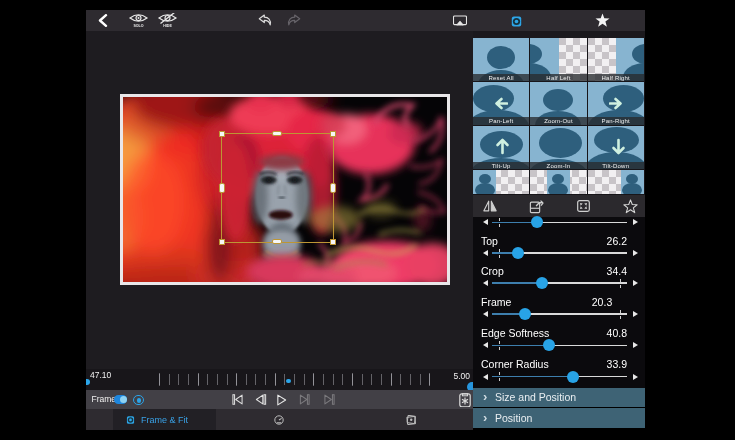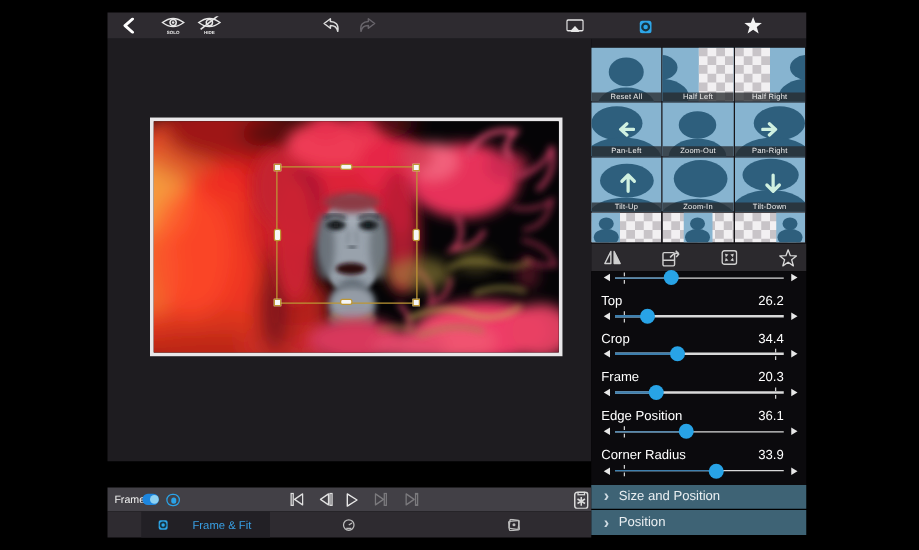--- a/index.html
+++ b/index.html
@@ -328,30 +328,30 @@
     <div class="slab" style="left:8px;top:48px;">Crop</div>
     <div class="sval" style="left:104px;top:48px;">34.4</div>
     <div class="sarrL" style="left:10px;top:63.1px;"></div>
     <div class="sarrR" style="left:159.5px;top:63.1px;"></div>
     <div class="track" style="left:19px;top:65.4px;width:135px;"></div>
     <div class="atrack" style="left:19px;top:65.4px;width:50px;"></div>
     <div class="tick" style="left:147px;top:61.8px;"></div>
     <div class="knob" style="left:63.0px;top:60.1px;"></div>
 
     <div class="slab" style="left:8px;top:79px;">Frame</div>
-    <div class="sval" style="left:104px;top:79px;">20.3</div>
+    <div class="sval" style="left:104px;top:79px;text-align:center;">20.3</div>
     <div class="sarrL" style="left:10px;top:94px;"></div>
     <div class="sarrR" style="left:159.5px;top:94px;"></div>
     <div class="track" style="left:19px;top:96.3px;width:135px;"></div>
     <div class="atrack" style="left:19px;top:96.3px;width:33px;"></div>
     <div class="tick" style="left:147px;top:92.7px;"></div>
     <div class="knob" style="left:46.0px;top:91.0px;"></div>
 
-    <div class="slab" style="left:8px;top:110px;">Edge Position</div>
-    <div class="sval" style="left:104px;top:110px;">36.1</div>
+    <div class="slab" style="left:8px;top:110px;">Edge Softness</div>
+    <div class="sval" style="left:104px;top:110px;">40.8</div>
     <div class="sarrL" style="left:10px;top:125.3px;"></div>
     <div class="sarrR" style="left:159.5px;top:125.3px;"></div>
     <div class="track" style="left:19px;top:127.6px;width:135px;"></div>
     <div class="atrack" style="left:19px;top:127.6px;width:57px;"></div>
     <div class="tick" style="left:25.6px;top:124px;"></div>
     <div class="knob" style="left:70.0px;top:122.3px;"></div>
 
     <div class="slab" style="left:8px;top:141px;">Corner Radius</div>
     <div class="sval" style="left:104px;top:141px;">33.9</div>
     <div class="sarrL" style="left:10px;top:156.5px;"></div>
@@ -362,20 +362,31 @@
     <div class="knob" style="left:94.0px;top:153.5px;"></div>
   </div>
   <div id="secbar1" class="abs secbar" style="top:387.5px;height:19.5px;">
       <span class="chev">›</span>
       <span class="st">Size and Position</span>
     </div>
   <div id="secbar2" class="abs secbar" style="top:408px;height:20px;">
       <span class="chev">›</span>
       <span class="st">Position</span>
     </div>
+  <div id="ruler" class="abs">
+    <div class="abs white" style="left:4px;top:1.5px;font-size:8.5px;">47.10</div>
+    <div class="abs white" style="left:340px;top:2.5px;width:44px;text-align:right;font-size:8.5px;">5.00</div>
+    <div class="abs" style="left:73px;top:5px;width:272px;height:11.5px;
+      background:repeating-linear-gradient(90deg, rgba(205,205,212,.42) 0 1px, transparent 1px 9.65px);"></div>
+    <div class="abs" style="left:73px;top:4px;width:272px;height:13.5px;
+      background:repeating-linear-gradient(90deg, rgba(205,205,212,.45) 0 1px, transparent 1px 38.6px);"></div>
+    <div class="abs" style="left:200px;top:10px;width:4.5px;height:4.5px;border-radius:50%;background:#2ba6ea;"></div>
+    <div class="abs" style="left:-2px;top:10px;width:6px;height:6px;border-radius:50%;background:#2ba6ea;"></div>
+    <div class="abs" style="left:381px;top:13.5px;width:10px;height:10px;border-radius:50%;background:#2795dd;"></div>
+  </div>
   <div id="transport" class="abs">
     <div class="abs white" style="left:5.5px;top:4px;font-size:8.5px;">Frame</div>
     <div class="abs" style="left:28px;top:5.2px;width:13px;height:8.6px;border-radius:4.3px;background:#1d86de;">
       <div class="abs" style="left:5.8px;top:0.7px;width:7.2px;height:7.2px;border-radius:50%;background:#8ed2f2;"></div>
     </div>
     <div class="abs" style="left:47px;top:4.8px;width:10.5px;height:10.5px;border-radius:50%;border:1.5px solid #2aa3e8;box-sizing:border-box;">
       <div class="abs" style="left:2.6px;top:2.6px;width:4.5px;height:4.5px;border-radius:50%;background:#2aa3e8;"></div>
     </div>
     <svg class="abs" style="left:144.5px;top:4px;" width="13" height="11" viewBox="0 0 14 12">
       <rect x="2" y="0.8" width="1.8" height="10.4" fill="none" stroke="#e0e0e0" stroke-width="1.1"></rect>
@@ -402,21 +413,21 @@
       <path d="M6,4.5 V11.5 M3,6.2 L9,9.8 M9,6.2 L3,9.8" stroke="#dadada" stroke-width="1.2"></path>
     </svg>
   </div>
   <div id="tabs" class="abs">
     <div id="tab1" class="abs"></div>
     <svg class="abs" style="left:39.5px;top:6px;" width="9" height="9.5" viewBox="0 0 11 12.5">
       <rect x="0.8" y="1.5" width="9.4" height="10" rx="2" fill="#2da6e8"></rect>
       <circle cx="5.5" cy="6.5" r="3.6" fill="#17333f"></circle>
       <circle cx="5.5" cy="6.5" r="1.8" fill="#2da6e8"></circle>
     </svg>
-    <div class="abs" style="left:55px;top:5.5px;font-size:9px;color:#39a1e6;margin-left:13px;">Frame &amp; Fit</div>
+    <div class="abs" style="left:55px;top:5.5px;font-size:9px;color:#39a1e6;">Frame &amp; Fit</div>
     <svg class="abs" style="left:187.5px;top:5.5px;" width="10" height="10" viewBox="0 0 10 10">
       <circle cx="5" cy="5" r="4.2" fill="none" stroke="#bdbdbd" stroke-width="1"></circle>
       <path d="M5,5 L7.6,3.4" stroke="#bdbdbd" stroke-width="1.1"></path>
       <path d="M3,7.8 h4" stroke="#bdbdbd" stroke-width="1.1"></path>
     </svg>
     <svg class="abs" style="left:320px;top:5.5px;" width="10.5" height="10" viewBox="0 0 10.5 10">
       <rect x="1.6" y="0.8" width="7.4" height="7.4" rx="0.8" fill="none" stroke="#bdbdbd" stroke-width="1" transform="rotate(8 5.3 4.5)"></rect>
       <rect x="1.2" y="1.8" width="8" height="7.4" rx="0.8" fill="none" stroke="#bdbdbd" stroke-width="1" transform="rotate(-6 5.2 5.5)"></rect>
       <circle cx="5.2" cy="4.8" r="1.2" fill="#bdbdbd"></circle>
     </svg>

